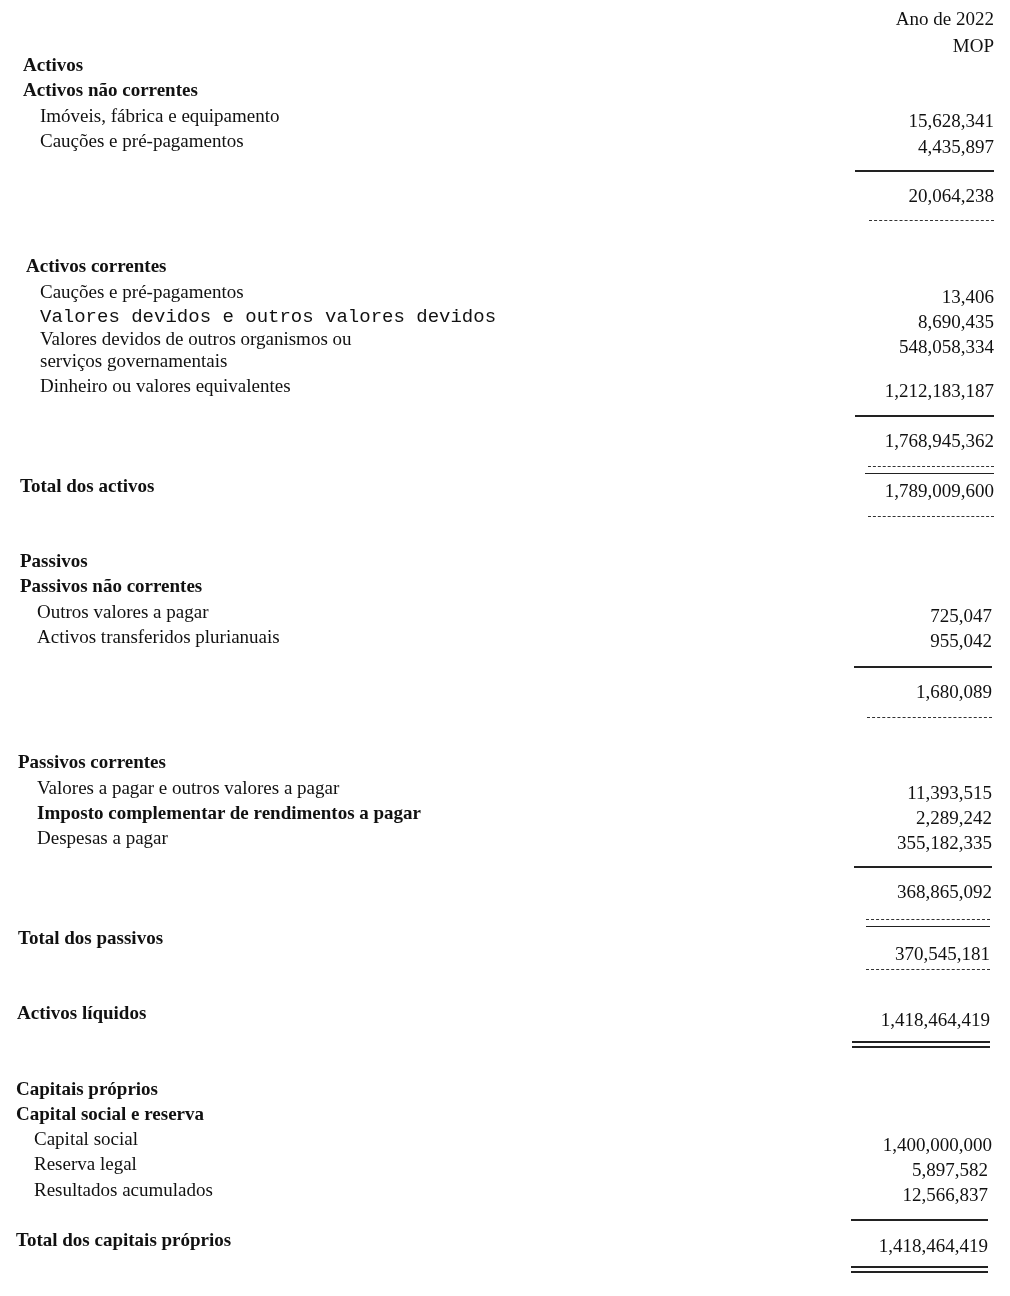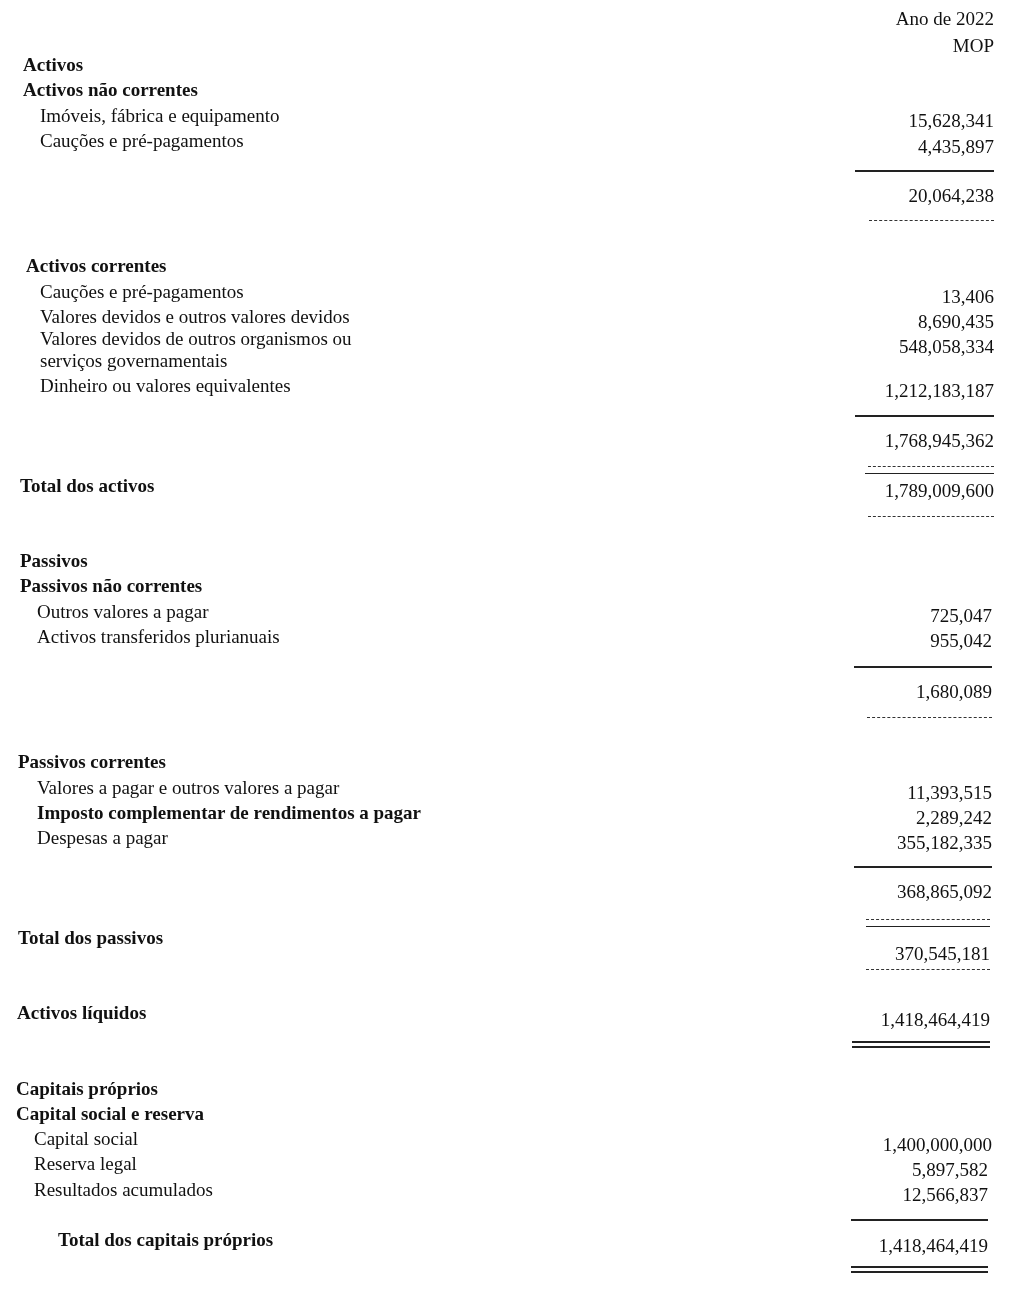--- a/index.html
+++ b/index.html
@@ -36,21 +36,21 @@
 <div class="n" style="right:16px; top:185px;">20,064,238</div>
 <div class="dash" style="left:869px; width:125px; top:220px;"></div>
 
 <div class="t b" style="left:26px; top:255px;">Activos correntes</div>
 
 <div>
   <div class="t" style="left:40px; top:281px;">Cauções e pré-pagamentos</div>
   <div class="n" style="right:16px; top:286px;">13,406</div>
 </div>
 <div>
-  <div class="t" style="left:40px; top:306px;">Valores devidos e outros valores devidos</div>
+  <div class="t" style="left:40px; top:306px;font-family:Liberation Mono, monospace;">Valores devidos e outros valores devidos</div>
   <div class="n" style="right:16px; top:311px;">8,690,435</div>
 </div>
 <div>
   <div class="t" style="left:40px; top:328px;">Valores devidos de outros organismos ou</div>
   <div class="t" style="left:40px; top:350px;">serviços governamentais</div>
   <div class="n" style="right:16px; top:336px;">548,058,334</div>
 </div>
 <div>
   <div class="t" style="left:40px; top:375px;">Dinheiro ou valores equivalentes</div>
   <div class="n" style="right:16px; top:380px;">1,212,183,187</div>
@@ -116,15 +116,15 @@
 <div>
   <div class="t" style="left:34px; top:1153px;">Reserva legal</div>
   <div class="n" style="right:22px; top:1159px;">5,897,582</div>
 </div>
 <div>
   <div class="t" style="left:34px; top:1179px;">Resultados acumulados</div>
   <div class="n" style="right:22px; top:1184px;">12,566,837</div>
 </div>
 <div class="rule" style="left:851px; width:137px; top:1219px;"></div>
 
-<div class="t b" style="left:16px; top:1229px;margin-left:42px;">Total dos capitais próprios</div>
+<div class="t b" style="left:16px; top:1229px;">Total dos capitais próprios</div>
 <div class="n" style="right:22px; top:1235px;">1,418,464,419</div>
 <div class="dbl" style="left:851px; width:137px; top:1266px;"></div>
 
 </body></html>

